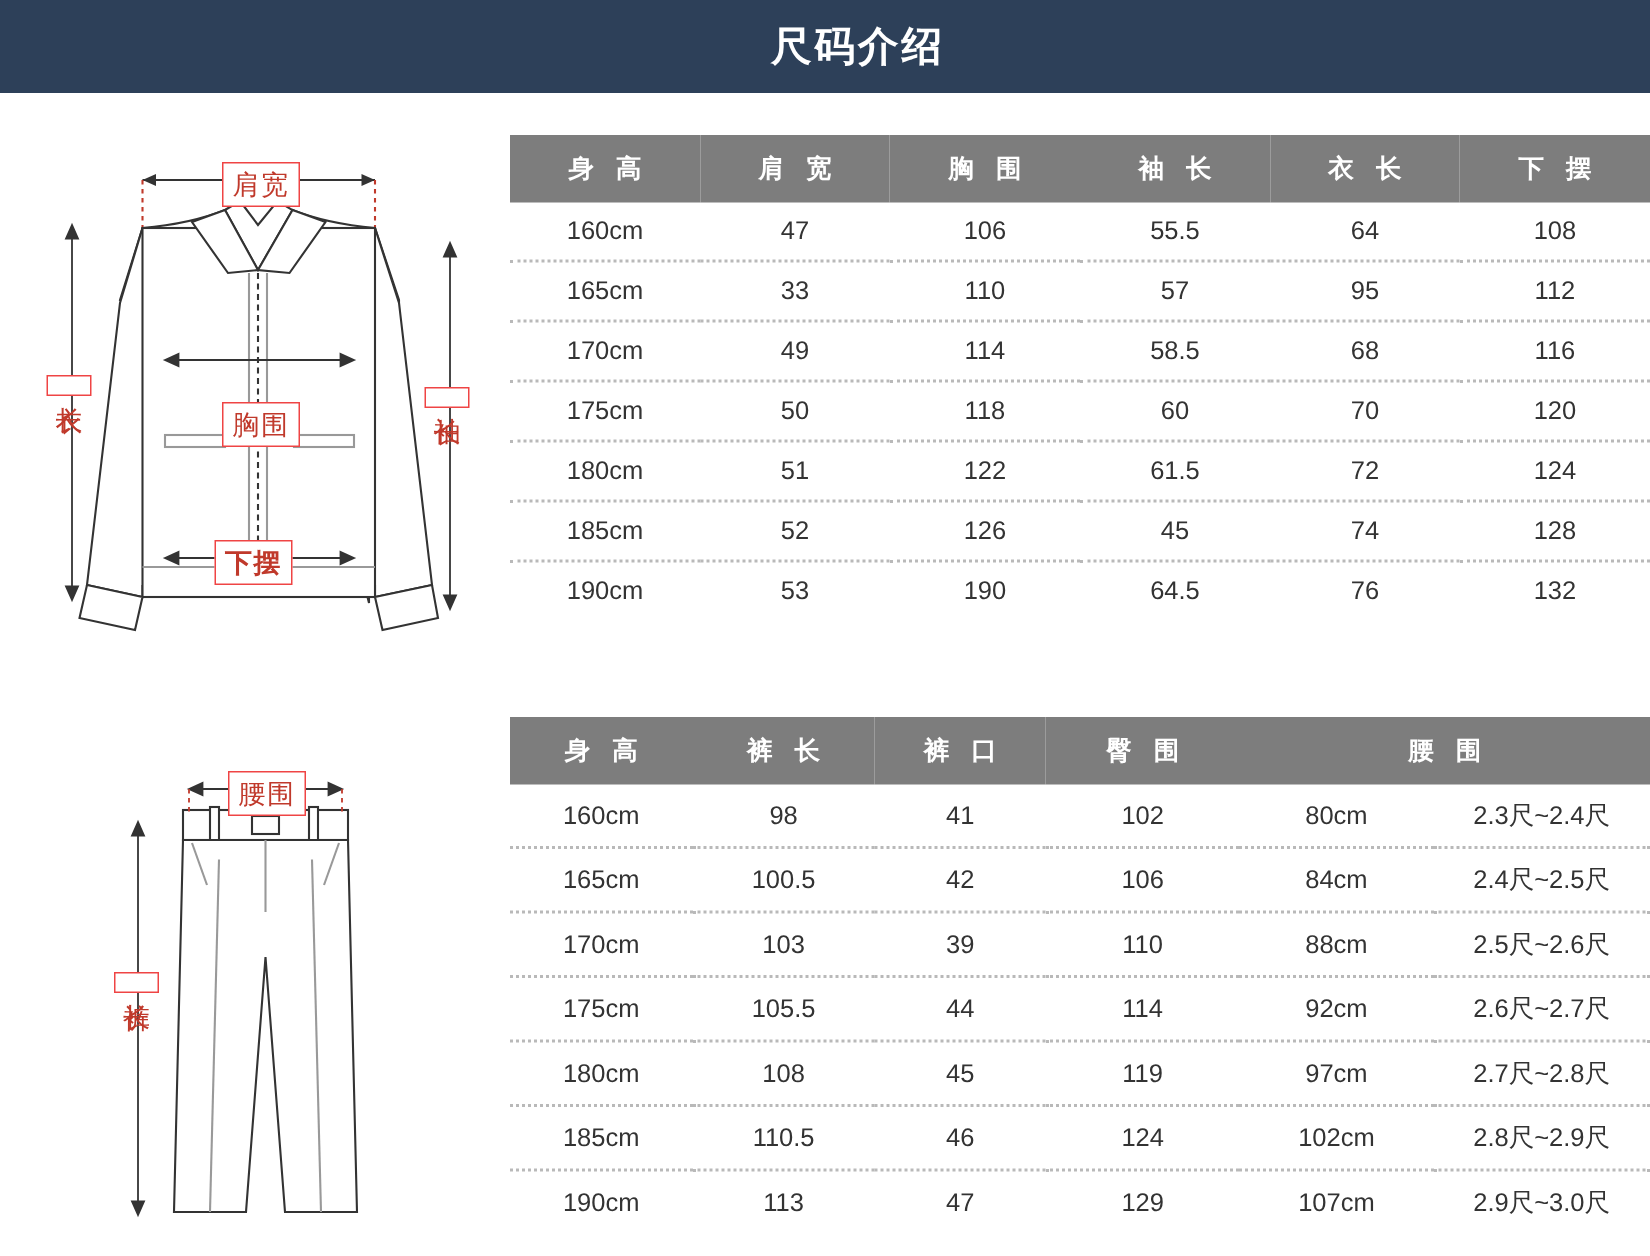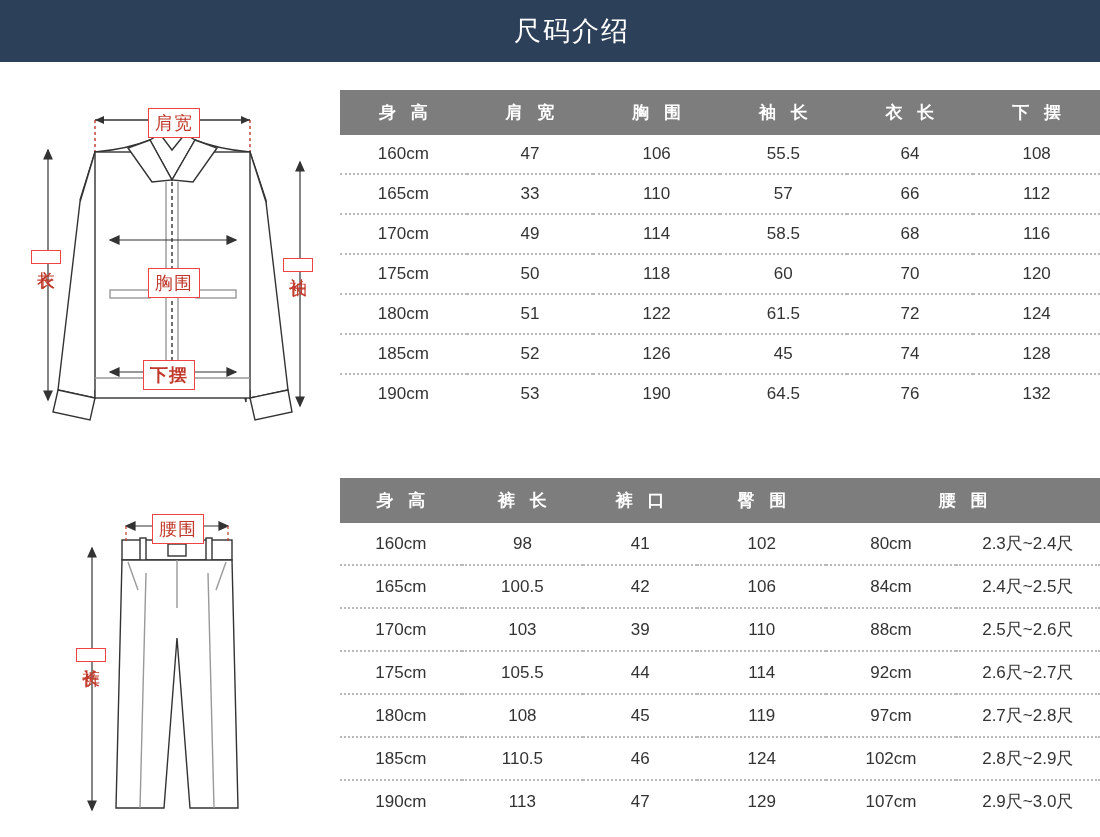--- a/index.html
+++ b/index.html
@@ -21,21 +21,21 @@
     height: 62px;
     background: #2d4059;
     display: flex;
     align-items: center;
     justify-content: center;
     gap: 26px;
   }
   .header .cn {
     color: #ffffff;
     font-size: 27px;
-    font-weight: normal;
+    font-weight: bold;
     letter-spacing: 2px;
     margin-left: 44px;
   }
   .header .en {
     color: #ffffff;
     font-size: 27px;
     font-weight: bold;
     letter-spacing: 0.5px;
   }
 
@@ -189,21 +189,21 @@
           <td>106</td>
           <td>55.5</td>
           <td>64</td>
           <td>108</td>
         </tr>
         <tr>
           <td>165cm</td>
           <td>33</td>
           <td>110</td>
           <td>57</td>
-          <td>66</td>
+          <td>95</td>
           <td>112</td>
         </tr>
         <tr>
           <td>170cm</td>
           <td>49</td>
           <td>114</td>
           <td>58.5</td>
           <td>68</td>
           <td>116</td>
         </tr>

